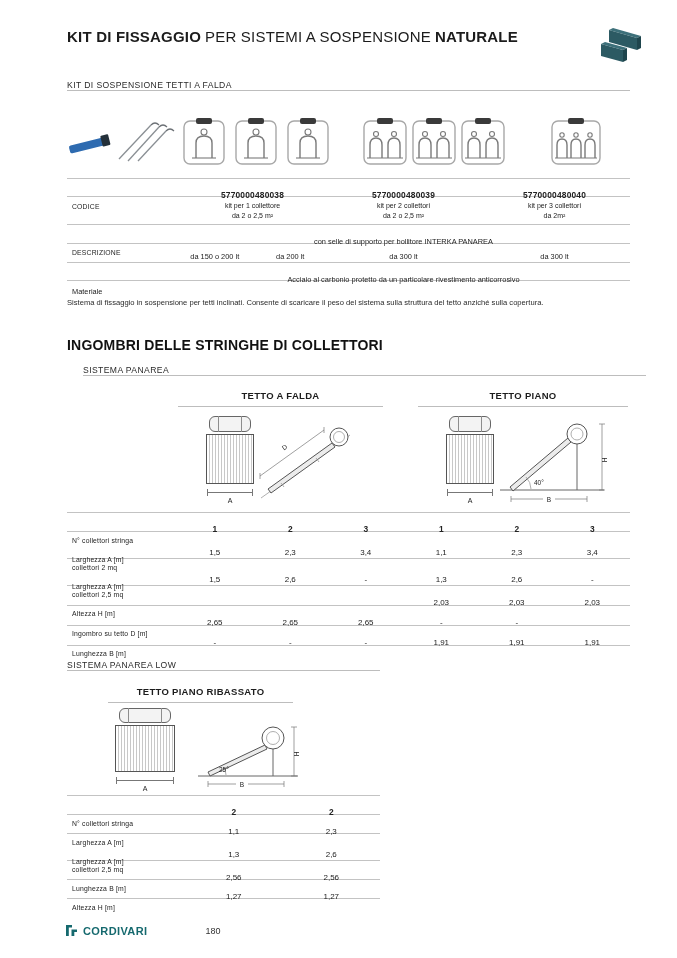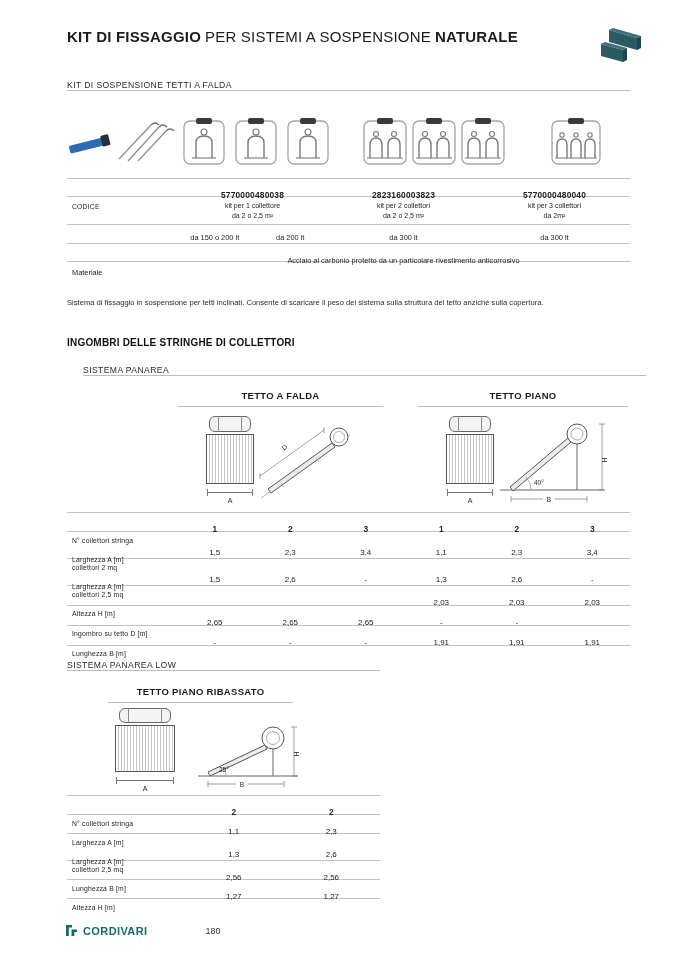--- a/index.html
+++ b/index.html
@@ -9,21 +9,21 @@
     -webkit-font-smoothing:antialiased;
   }
   .abs{position:absolute;}
   
   .title{position:absolute;left:67px;top:28px;font-size:15px;letter-spacing:.2px;white-space:nowrap;}
   .title .b{font-weight:bold;}
   .title span + span{margin-left:4px;}
   
   .sec-head{position:absolute;font-size:8.6px;letter-spacing:.4px;color:#2a2a2a;
             border-bottom:1px solid #bdbdbd;}
-  .big-head{position:absolute;font-size:10px;font-weight:bold;letter-spacing:.2px;color:#111;}
+  .big-head{position:absolute;font-size:14px;font-weight:bold;letter-spacing:.2px;color:#111;}
   .col-head{position:absolute;font-size:9.5px;font-weight:bold;text-align:center;
             padding-bottom:5px;border-bottom:1px solid #bdbdbd;letter-spacing:.3px;}
   .note-par{position:absolute;font-size:7.6px;color:#2a2a2a;white-space:nowrap;}
   
   .tbl{position:absolute;border-top:1px solid #c3c3c3;font-size:8px;color:#222;}
   .trow{display:grid;align-items:center;border-bottom:1px solid #c3c3c3;}
   .lbl{font-size:6.8px;padding-left:5px;color:#222;white-space:pre-line;line-height:1.25;letter-spacing:.2px;margin-top:24px;}
   .lbl.mat{font-size:7.4px;letter-spacing:0;}
   .val{text-align:center;}
   .code{font-weight:bold;font-size:8.4px;letter-spacing:.2px;}
@@ -178,31 +178,35 @@
     <path class="w" d="M20 41 V28 Q20 22 25 22 Q30 22 30 28 V41"></path>
     <path class="w" d="M34 41 V28 Q34 22 39 22 Q44 22 44 28 V41"></path>
     <line class="w2" x1="4" y1="41" x2="46" y2="41"></line>
   </svg>
 </div>
 
 <div class="tbl t1" style="left:67px;top:178px;width:563px">
   <div class="trow r1">
     <div class="lbl">CODICE</div>
     <div class="val code">5770000480038</div>
-    <div class="val code">2823160003823</div>
+    <div class="val code">5770000480039</div>
     <div class="val code">5770000480040</div>
   </div>
   <div class="trow r2">
     <div class="lbl"></div>
     <div class="val desc2">kit per 1 collettore
 da 2 o 2,5 m²</div>
     <div class="val desc2">kit per 2 collettori
 da 2 o 2,5 m²</div>
     <div class="val desc2">kit per 3 collettori
 da 2m²</div>
+  </div>
+  <div class="trow r3">
+    <div class="lbl">DESCRIZIONE</div>
+    <div class="val mval">con selle di supporto per bollitore INTERKA PANAREA</div>
   </div>
   <div class="trow r4">
     <div class="lbl"></div>
     <div class="val mval">da 150 o 200 lt</div>
     <div class="val mval">da 200 lt</div>
     <div class="val mval">da 300 lt</div>
     <div class="val mval">da 300 lt</div>
   </div>
   <div class="trow r5">
     <div class="lbl mat">Materiale</div>

